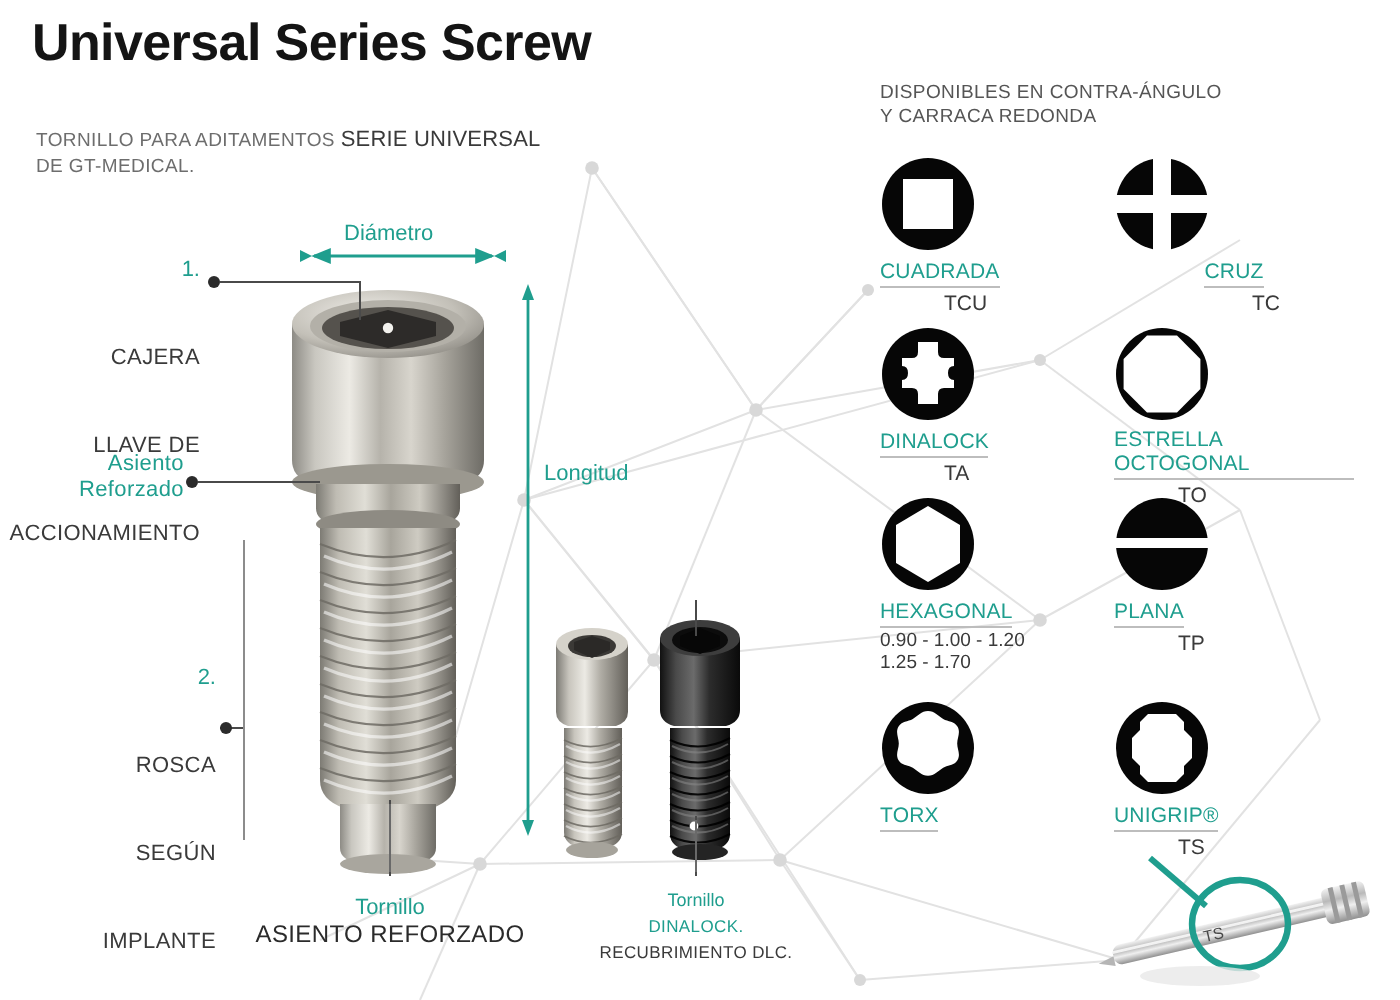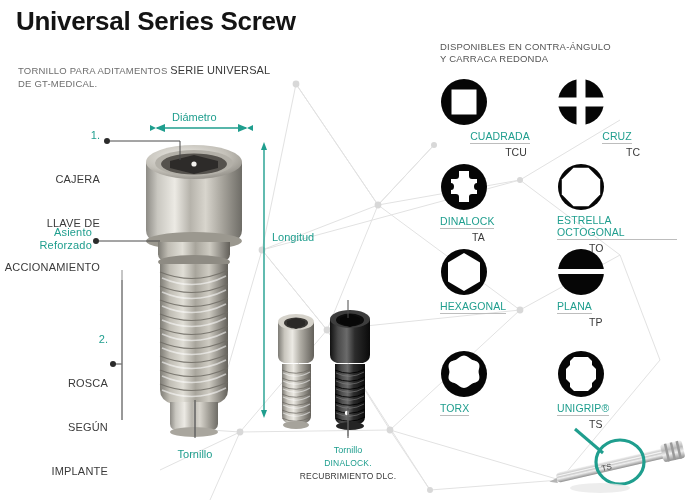--- a/index.html
+++ b/index.html
@@ -313,31 +313,32 @@
 
   <div class="callout" style="left:0px;top:333px;width:108px;">
     <div class="num">2.</div>
     <div class="tx">ROSCA</div>
     <div class="tx">SEGÚN</div>
     <div class="tx">IMPLANTE</div>
   </div>
 
   <div class="bcap" style="left:120px;top:448px;width:150px;">
     <div class="t">Tornillo</div>
+    <div class="b">ASIENTO REFORZADO</div>
   </div>
 
   <div class="bcap small" style="left:283px;top:444px;width:130px;">
     <div class="t">Tornillo</div>
     <div class="b" style="color:#1f9e8e;">DINALOCK.</div>
     <div class="b">RECUBRIMIENTO DLC.</div>
   </div>
 
   <div class="grid">
 
-    <div class="gcell" style="left:0px;top:0px;text-align:center;">
+    <div class="gcell" style="left:0px;top:0px;">
       <svg class="ico" viewBox="0 0 48 48">
         <circle cx="24" cy="24" r="23" fill="#060606"></circle>
         <rect x="11.5" y="11.5" width="25" height="25" fill="#ffffff"></rect>
       </svg>
       <div><span class="nm">CUADRADA</span></div>
       <div class="cd">TCU</div>
     </div>
 
     <div class="gcell" style="left:117px;top:0px;text-align:center;">
       <svg class="ico" viewBox="0 0 48 48">
@@ -366,20 +367,22 @@
       <div><span class="nm">ESTRELLA OCTOGONAL</span></div>
       <div class="cd">TO</div>
     </div>
 
     <div class="gcell" style="left:0px;top:170px;">
       <svg class="ico" viewBox="0 0 48 48">
         <circle cx="24" cy="24" r="23" fill="#060606"></circle>
         <polygon fill="#ffffff" points="24,5 40,14.5 40,33.5 24,43 8,33.5 8,14.5"></polygon>
       </svg>
       <div><span class="nm">HEXAGONAL</span></div>
+      <div class="sz">0.90 - 1.00 - 1.20
+1.25 - 1.70</div>
     </div>
 
     <div class="gcell" style="left:117px;top:170px;">
       <svg class="ico" viewBox="0 0 48 48">
         <circle cx="24" cy="24" r="23" fill="#060606"></circle>
         <rect x="0" y="21" width="48" height="5" fill="#ffffff"></rect>
       </svg>
       <div><span class="nm">PLANA</span></div>
       <div class="cd">TP</div>
     </div>

